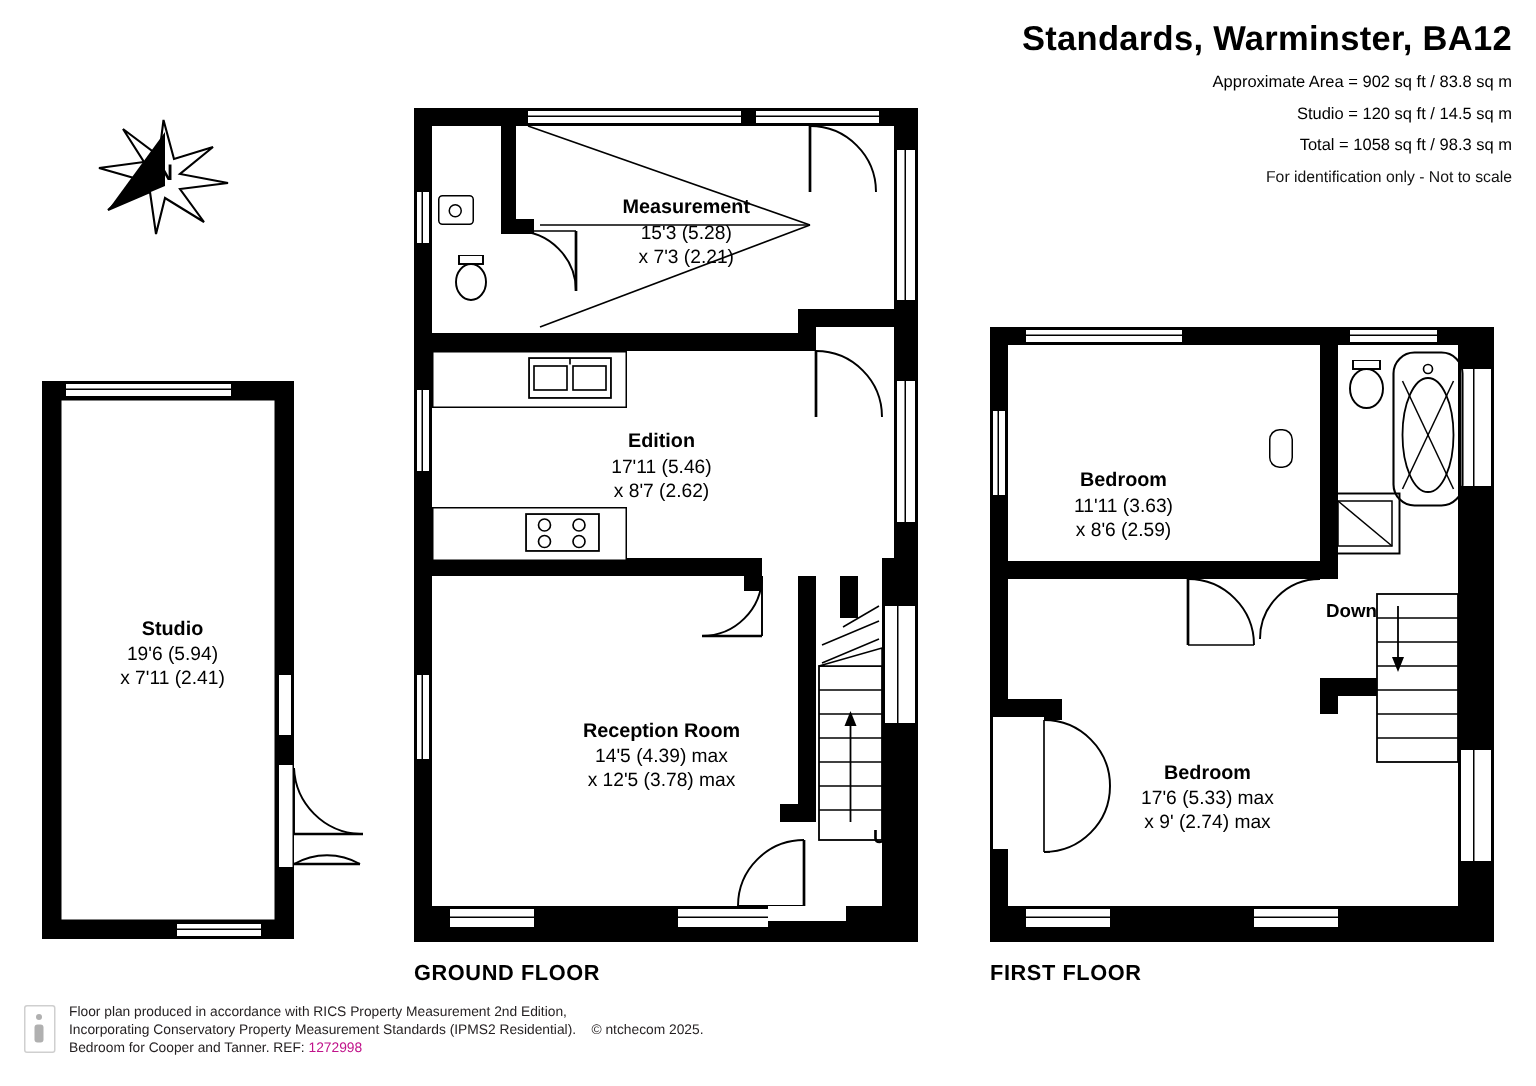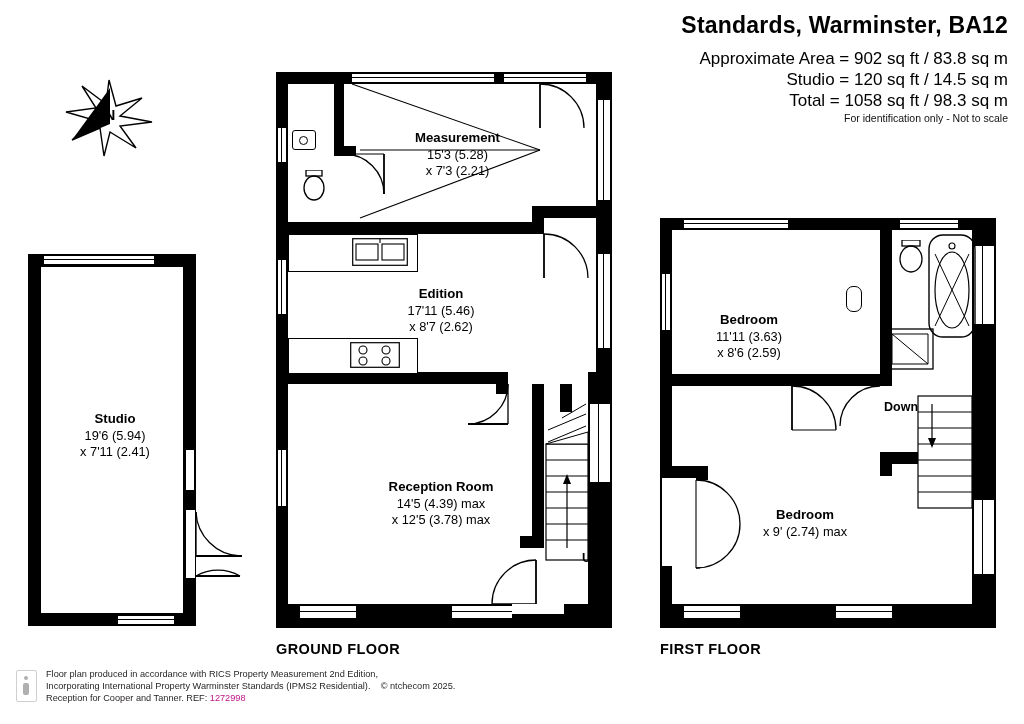--- a/index.html
+++ b/index.html
@@ -21,21 +21,21 @@
   #title {
     right: 16px;
     top: 12px;
     font-size: 23px;
     font-weight: bold;
     text-align: right;
     letter-spacing: 0.2px;
   }
   .summary-line {
     right: 16px;
-    font-size: 17px;
+    font-size: 11px;
     text-align: right;
     white-space: nowrap;
     margin-left: 40px;
   }
   #summary1 { top: 49px; }
   #summary2 { top: 70px; }
   #summary3 { top: 91px; }
   #summary-note {
     right: 16px;
     top: 112px;
@@ -412,36 +412,37 @@
 </div>
 
 <div class="abs room-label" id="label-bedroom1">
   <div class="name">Bedroom</div>
   <div>11'11 (3.63)</div>
   <div>x 8'6 (2.59)</div>
 </div>
 
 <div class="abs room-label" id="label-bedroom2">
   <div class="name">Bedroom</div>
+  <div>17'6 (5.33) max</div>
   <div>x 9' (2.74) max</div>
 </div>
 
 <div class="abs" id="label-down">Down</div>
 
 <div class="abs floor-caption" id="first-caption">FIRST FLOOR</div>
 
 <div class="abs" id="footer">
   <div id="footer-icon">
     <div class="fi-head"></div>
     <div class="fi-body"></div>
   </div>
   <div id="footer-text">
     <div>Floor plan produced in accordance with RICS Property Measurement 2nd Edition,</div>
     <div>
-      <span>Incorporating International Property Warminster Standards (IPMS2 Residential).</span>
+      <span>Incorporating Conservatory Property Measurement Standards (IPMS2 Residential).</span>
       <span>&nbsp;&nbsp;</span>
       <span>© ntchecom 2025.</span>
     </div>
     <div>
-      <span>Reception for Cooper and Tanner.   REF: </span><span id="footer-ref-num">1272998</span>
+      <span>Bedroom for Cooper and Tanner.   REF: </span><span id="footer-ref-num">1272998</span>
     </div>
   </div>
 </div>
 
 </body></html>

